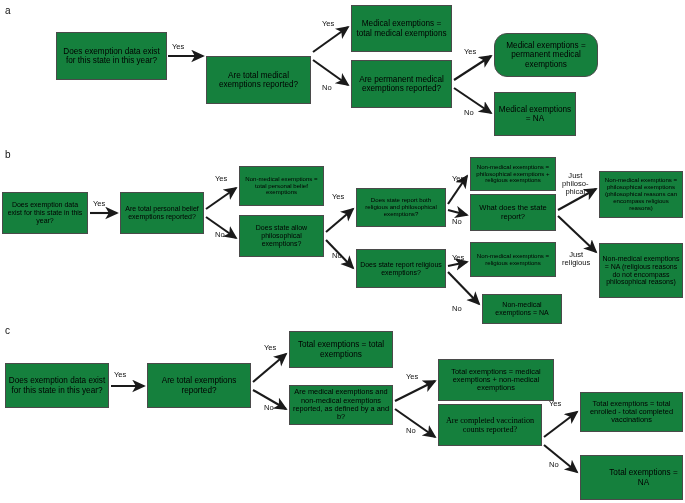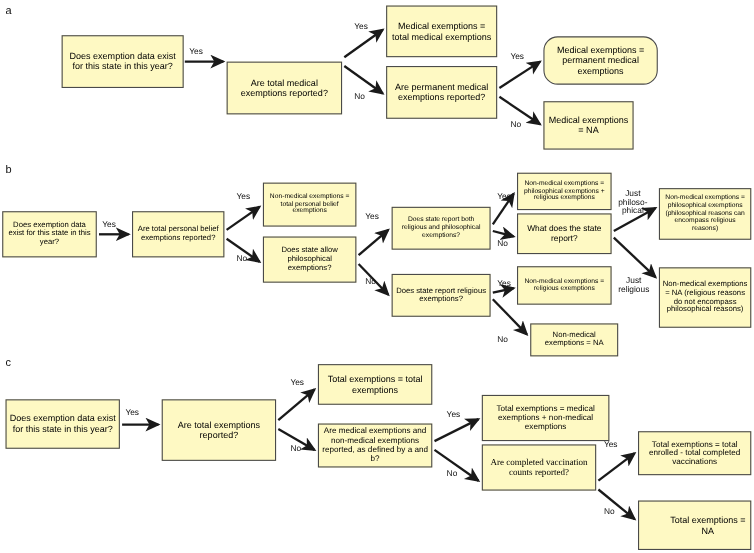--- a/index.html
+++ b/index.html
@@ -19,21 +19,21 @@
     position: absolute;
     font-size: 10px;
     color: #111;
     font-family: "Liberation Sans", sans-serif;
     line-height: 1;
   }
   .node {
     position: absolute;
     box-sizing: border-box;
     border: 1.3px solid #4a4a4a;
-    background: #fef9c3;
+    background: #15803d;
     display: flex;
     align-items: center;
     justify-content: center;
     text-align: center;
     color: #000;
     padding: 1px 2px;
     line-height: 1.12;
     overflow: hidden;
   }
   .node span { display: block; width: 100%; }
@@ -181,21 +181,21 @@
   <div class="edge-label" style="left: 452px; top: 305px;">No</div>
   <div class="edge-label" style="left: 562px; top: 172px;">Just
 philoso-
 phical</div>
   <div class="edge-label" style="left: 562px; top: 251px;">Just
 religious</div>
 
   <div class="node" style="left: 5px; top: 363px; width: 104px; height: 45px; font-size: 8.2px;">
       <span>Does exemption data exist for this state in this year?</span>
     </div>
-  <div class="node" style="left: 147px; top: 363px; width: 104px; height: 56px; font-size: 8.2px;">
+  <div class="node" style="left: 147px; top: 363px; width: 104px; height: 45px; font-size: 8.2px;">
       <span>Are total exemptions reported?</span>
     </div>
   <div class="node" style="left: 289px; top: 331px; width: 104px; height: 37px; font-size: 8.2px;">
       <span>Total exemptions = total exemptions</span>
     </div>
   <div class="node" style="left: 289px; top: 385px; width: 104px; height: 40px; font-size: 7.4px;">
       <span>Are medical exemptions and non-medical exemptions reported, as defined by a and b?</span>
     </div>
   <div class="node" style="left: 438px; top: 359px; width: 116px; height: 42px; font-size: 7.4px;">
       <span>Total exemptions = medical exemptions + non-medical exemptions</span>

